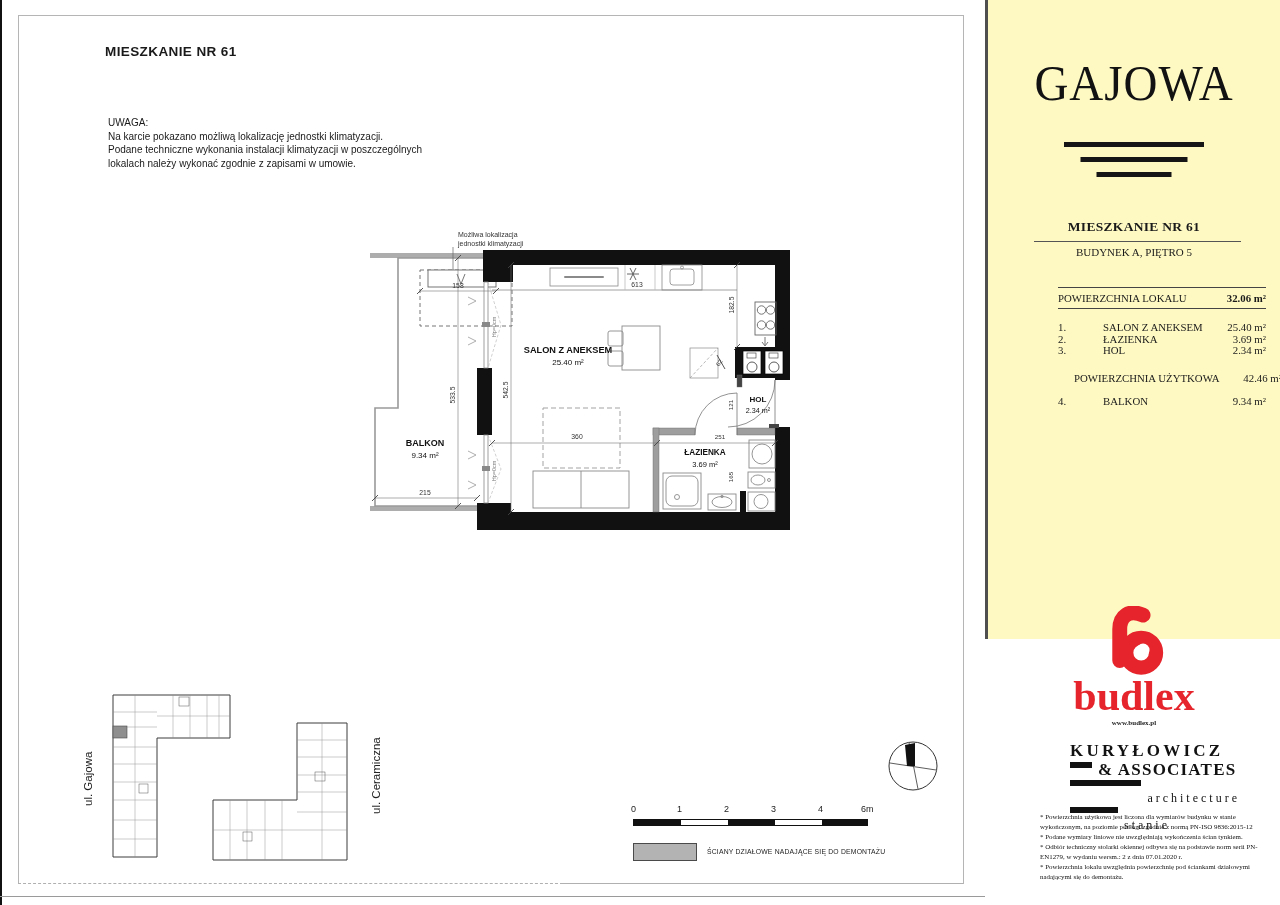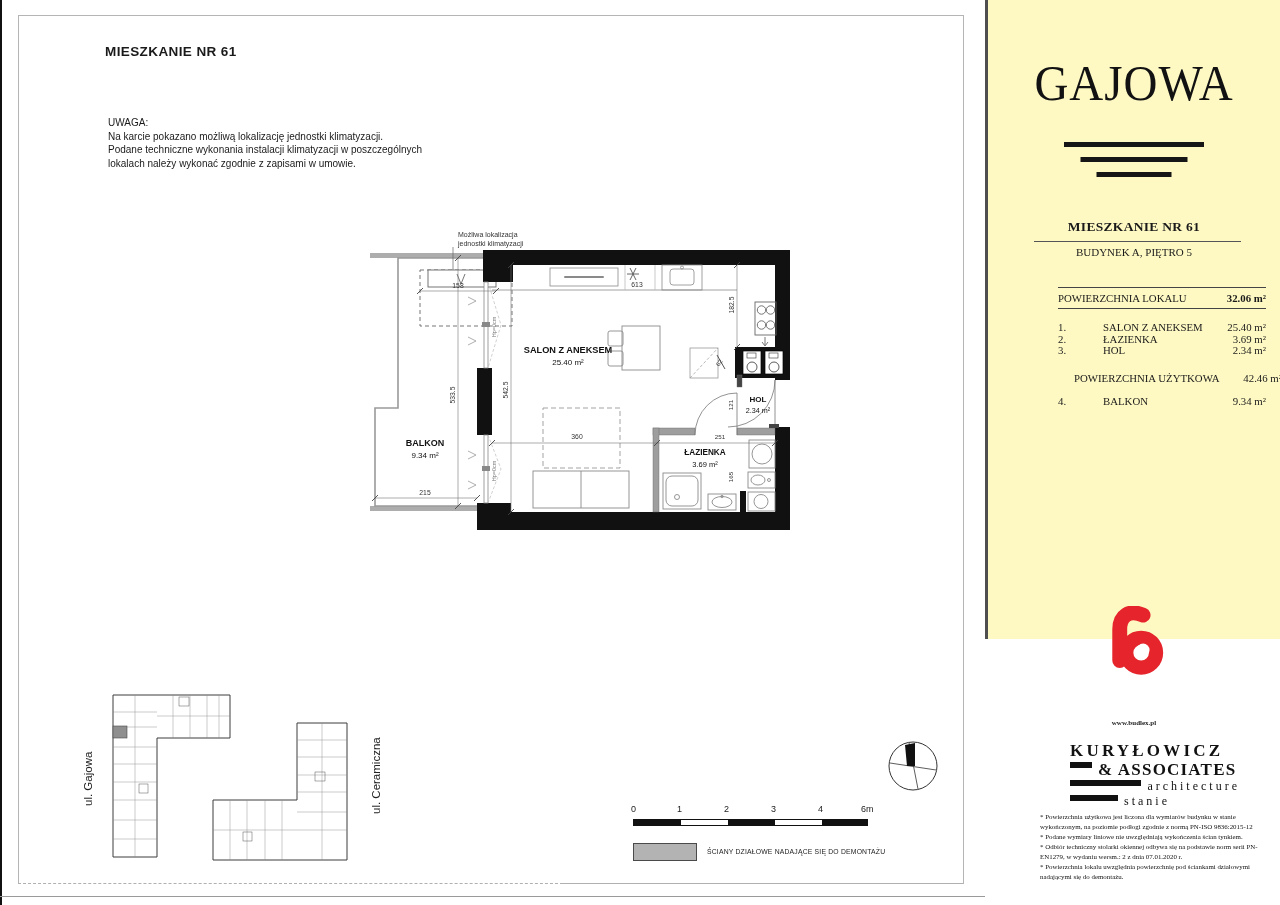--- a/index.html
+++ b/index.html
@@ -49,21 +49,21 @@
   #budlex-icon{left:0;right:0;top:606px;text-align:center;}
   #budlex-name{left:0;right:0;top:672px;text-align:center;font-size:42px;font-weight:bold;
                color:#e5252b;letter-spacing:0;}
   #budlex-url{left:0;right:0;top:719px;text-align:center;font-size:7px;font-weight:bold;color:#222;}
   
   #arch{left:82px;top:742px;width:170px;color:#111;}
   #arch .r1{font-size:17px;font-weight:bold;letter-spacing:3.2px;line-height:17px;}
   #arch .row{display:flex;margin-top:3px;}
   #arch .bar{height:6px;background:#111;margin-right:6px;}
   #arch .r2t{font-size:17px;font-weight:bold;letter-spacing:1.2px;line-height:15px;}
-  #arch .smt{font-size:12px;letter-spacing:3px;line-height:12px;}
+  #arch .smt{font-size:12px;letter-spacing:3px;line-height:12px;margin-top:12px;}
   
   #footnotes{left:52px;top:812px;width:230px;font-size:6.9px;line-height:1.45;color:#111;}
   svg text{font-family:"Liberation Sans",sans-serif;}
 </style>
 </head>
 <body>
 
 <div class="abs" id="edge-left"></div>
 <div class="abs" id="edge-bottom"></div>
 <div class="abs" id="frame"></div>
@@ -387,20 +387,21 @@
     </div>
   </div>
 
   <div class="abs" id="budlex-icon">
     <svg width="66" height="70" viewBox="0 0 100 108">
       <path d="M64,14 C42,5 28,15 28,36 L28,84" fill="none" stroke="#e5252b" stroke-width="23" stroke-linecap="round"></path>
       <circle cx="61" cy="72" r="23" fill="none" stroke="#e5252b" stroke-width="22"></circle>
       <circle cx="64" cy="68" r="10" fill="#fff"></circle>
     </svg>
   </div>
+  <div class="abs" id="budlex-name">budlex</div>
   <div class="abs" id="budlex-url">www.budlex.pl</div>
 
   <div class="abs" id="arch">
     <div class="r1">KURYŁOWICZ</div>
     <div class="row">
       <div class="bar" style="width:22px"></div>
       <span class="r2t">&amp; ASSOCIATES</span>
     </div>
     <div class="row">
       <div class="bar" style="width:90px"></div>

